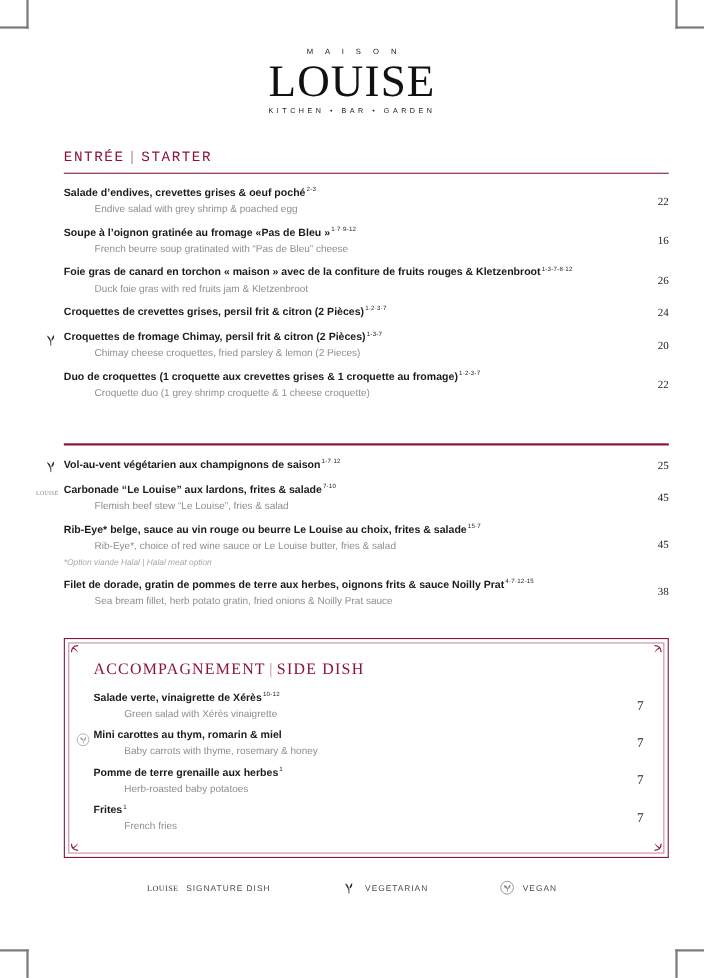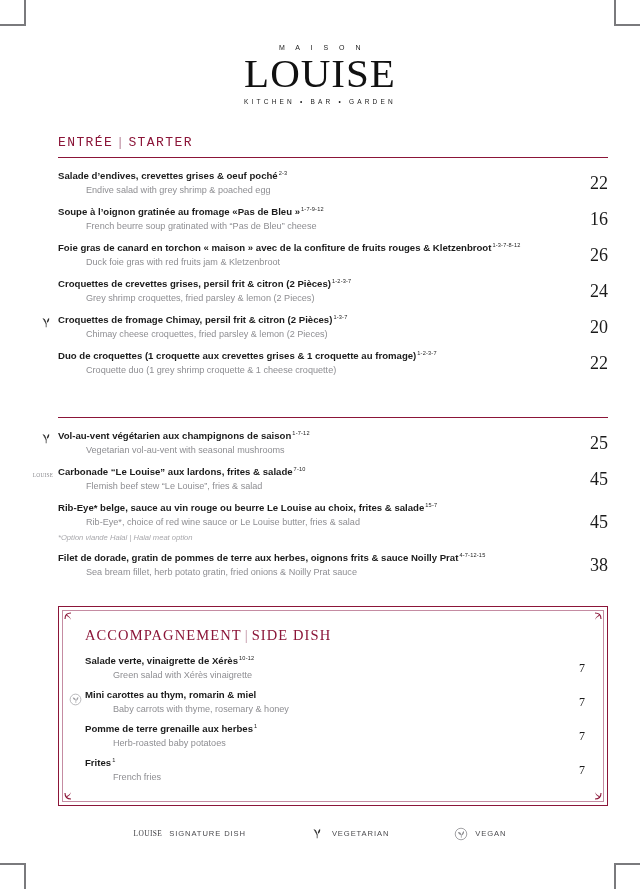--- a/index.html
+++ b/index.html
@@ -124,21 +124,21 @@
     vertical-align: super;
     letter-spacing: 0.2px;
     color: #1b1b1b;
     margin-left: 1px;
   }
   .item-price {
     flex: 0 0 auto;
     width: 34px;
     text-align: right;
     font-family: "Liberation Serif", serif;
-    font-size: 18px;
+    font-size: 10px;
     color: #1b1b1b;
     align-self: center;
   }
 
   
   .marker {
     position: absolute;
     left: -20px;
     top: 9px;
     width: 16px;
@@ -264,21 +264,20 @@
         <div class="item">
           <div class="item-body">
             <div class="item-name">Foie gras de canard en torchon « maison »  avec de la confiture de fruits rouges &amp; Kletzenbroot<sup class="allerg">1-3-7-8-12</sup></div>
             <div class="item-desc">Duck foie gras with red fruits jam &amp; Kletzenbroot</div>
           </div>
           <div class="item-price">26</div>
         </div>
         <div class="item">
           <div class="item-body">
             <div class="item-name">Croquettes de crevettes grises, persil frit &amp; citron (2 Pièces)<sup class="allerg">1-2-3-7</sup></div>
-            <div class="item-desc">Grey shrimp croquettes, fried parsley &amp; lemon (2 Pieces)</div>
           </div>
           <div class="item-price">24</div>
         </div>
         <div class="item">
           <span class="marker">
             <svg viewBox="0 0 16 16" width="13" height="13">
               <path d="M4 3.2 L7.6 9.6 M7.6 9.6 L7.6 13.4" stroke="#2b2b2b" stroke-width="0.9" fill="none" stroke-linecap="round"></path>
               <path d="M4 3.2 C6.4 3.6, 7.4 6.2, 7.6 9.6 C6.2 7.4, 5 5.2, 4 3.2 Z" fill="#2b2b2b"></path>
               <path d="M11.2 2 C11.8 5, 10.4 7.6, 8.2 8.4 C8.6 5.4, 9.6 3.2, 11.2 2 Z" fill="#2b2b2b"></path>
             </svg>
@@ -305,21 +304,20 @@
         <div class="item">
           <span class="marker">
             <svg viewBox="0 0 16 16" width="13" height="13">
               <path d="M4 3.2 L7.6 9.6 M7.6 9.6 L7.6 13.4" stroke="#2b2b2b" stroke-width="0.9" fill="none" stroke-linecap="round"></path>
               <path d="M4 3.2 C6.4 3.6, 7.4 6.2, 7.6 9.6 C6.2 7.4, 5 5.2, 4 3.2 Z" fill="#2b2b2b"></path>
               <path d="M11.2 2 C11.8 5, 10.4 7.6, 8.2 8.4 C8.6 5.4, 9.6 3.2, 11.2 2 Z" fill="#2b2b2b"></path>
             </svg>
           </span>
           <div class="item-body">
             <div class="item-name">Vol-au-vent végétarien aux champignons de saison<sup class="allerg">1-7-12</sup></div>
-            <div class="item-desc">Vegetarian vol-au-vent with seasonal mushrooms</div>
           </div>
           <div class="item-price">25</div>
         </div>
         <div class="item">
           <span class="marker sig">
             <span class="sig-mark">LOUISE</span>
           </span>
           <div class="item-body">
             <div class="item-name">Carbonade “Le Louise” aux lardons, frites &amp; salade<sup class="allerg">7-10</sup></div>
             <div class="item-desc">Flemish beef stew “Le Louise”, fries &amp; salad</div>

